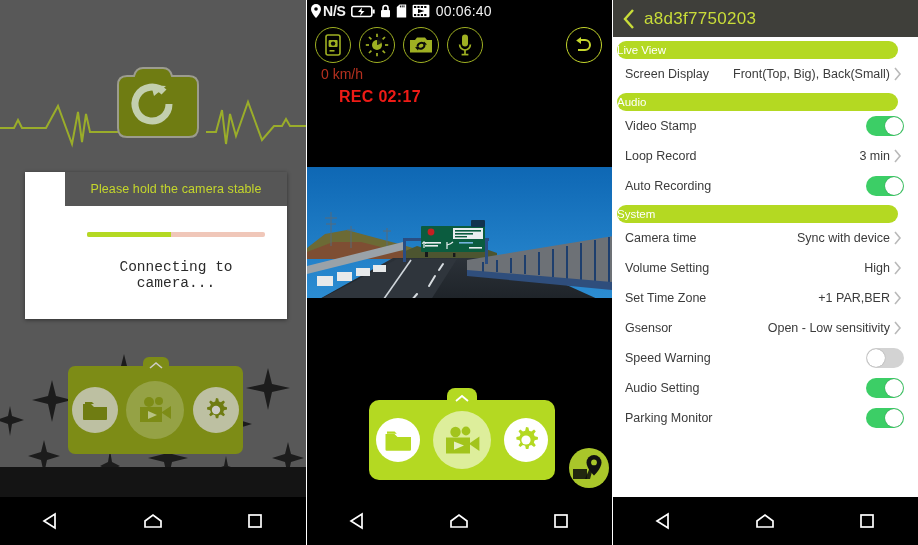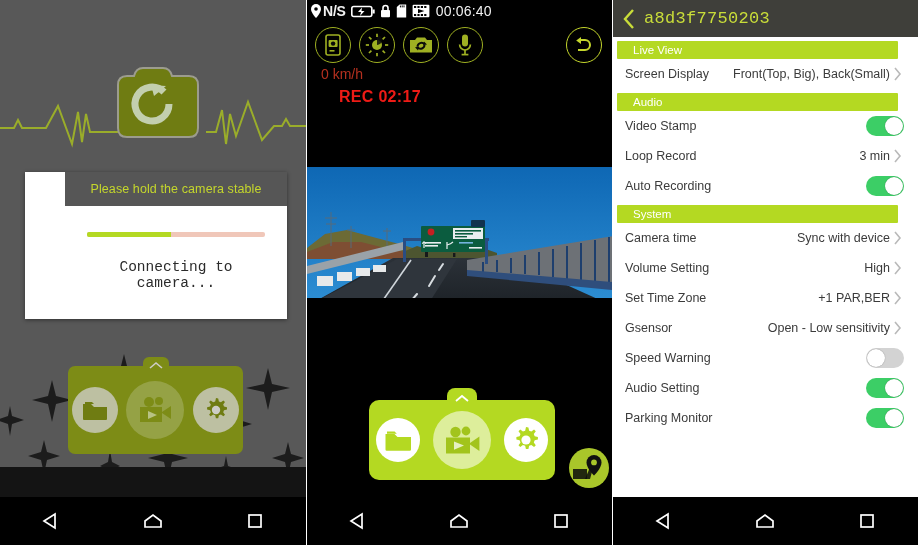--- a/index.html
+++ b/index.html
@@ -118,27 +118,27 @@
   .p2-circ.mid { width: 58px; height: 58px; background: rgba(255,255,255,.55); }
   .gps-badge { position: absolute; left: 567px; top: 447px; width: 42px; height: 42px; }
 
   
   #panel-settings { background: #ffffff; }
   .s-header {
     position: absolute; left: 0; top: 0; width: 100%; height: 37px;
     background: #3f3f3a; display: flex; align-items: center; gap: 8px; padding-left: 9px;
   }
   .s-header .back-chev { display: flex; align-items: center; }
-  .s-title { color: #c9dd39; font-size: 17px; letter-spacing: .3px; font-family: Liberation Mono, monospace; }
+  .s-title { color: #c9dd39; font-size: 17px; letter-spacing: .3px; }
 
   .s-list { position: absolute; left: 0; top: 37px; right: 0; bottom: 48px; overflow: hidden; }
   .s-group {
     margin: 4px 20px 0 4px; height: 18px; background: #b4d922;
     color: #ffffff; font-size: 11.5px; display: flex; align-items: center;
-    padding-left: 16px; border-radius: 1px;
+    padding-left: 0; border-radius: 9px;
   }
   .s-row {
     height: 30px; display: flex; align-items: center;
     padding: 0 14px 0 12px; background: #fff;
   }
   .s-row .lbl { font-size: 12.5px; color: #3b3b3b; }
   .s-row .spacer { flex: 1; }
   .s-row .val { font-size: 12.5px; color: #3b3b3b; margin-right: 2px; }
   .chev-r { width: 12px; display: flex; align-items: center; justify-content: center; }
 

